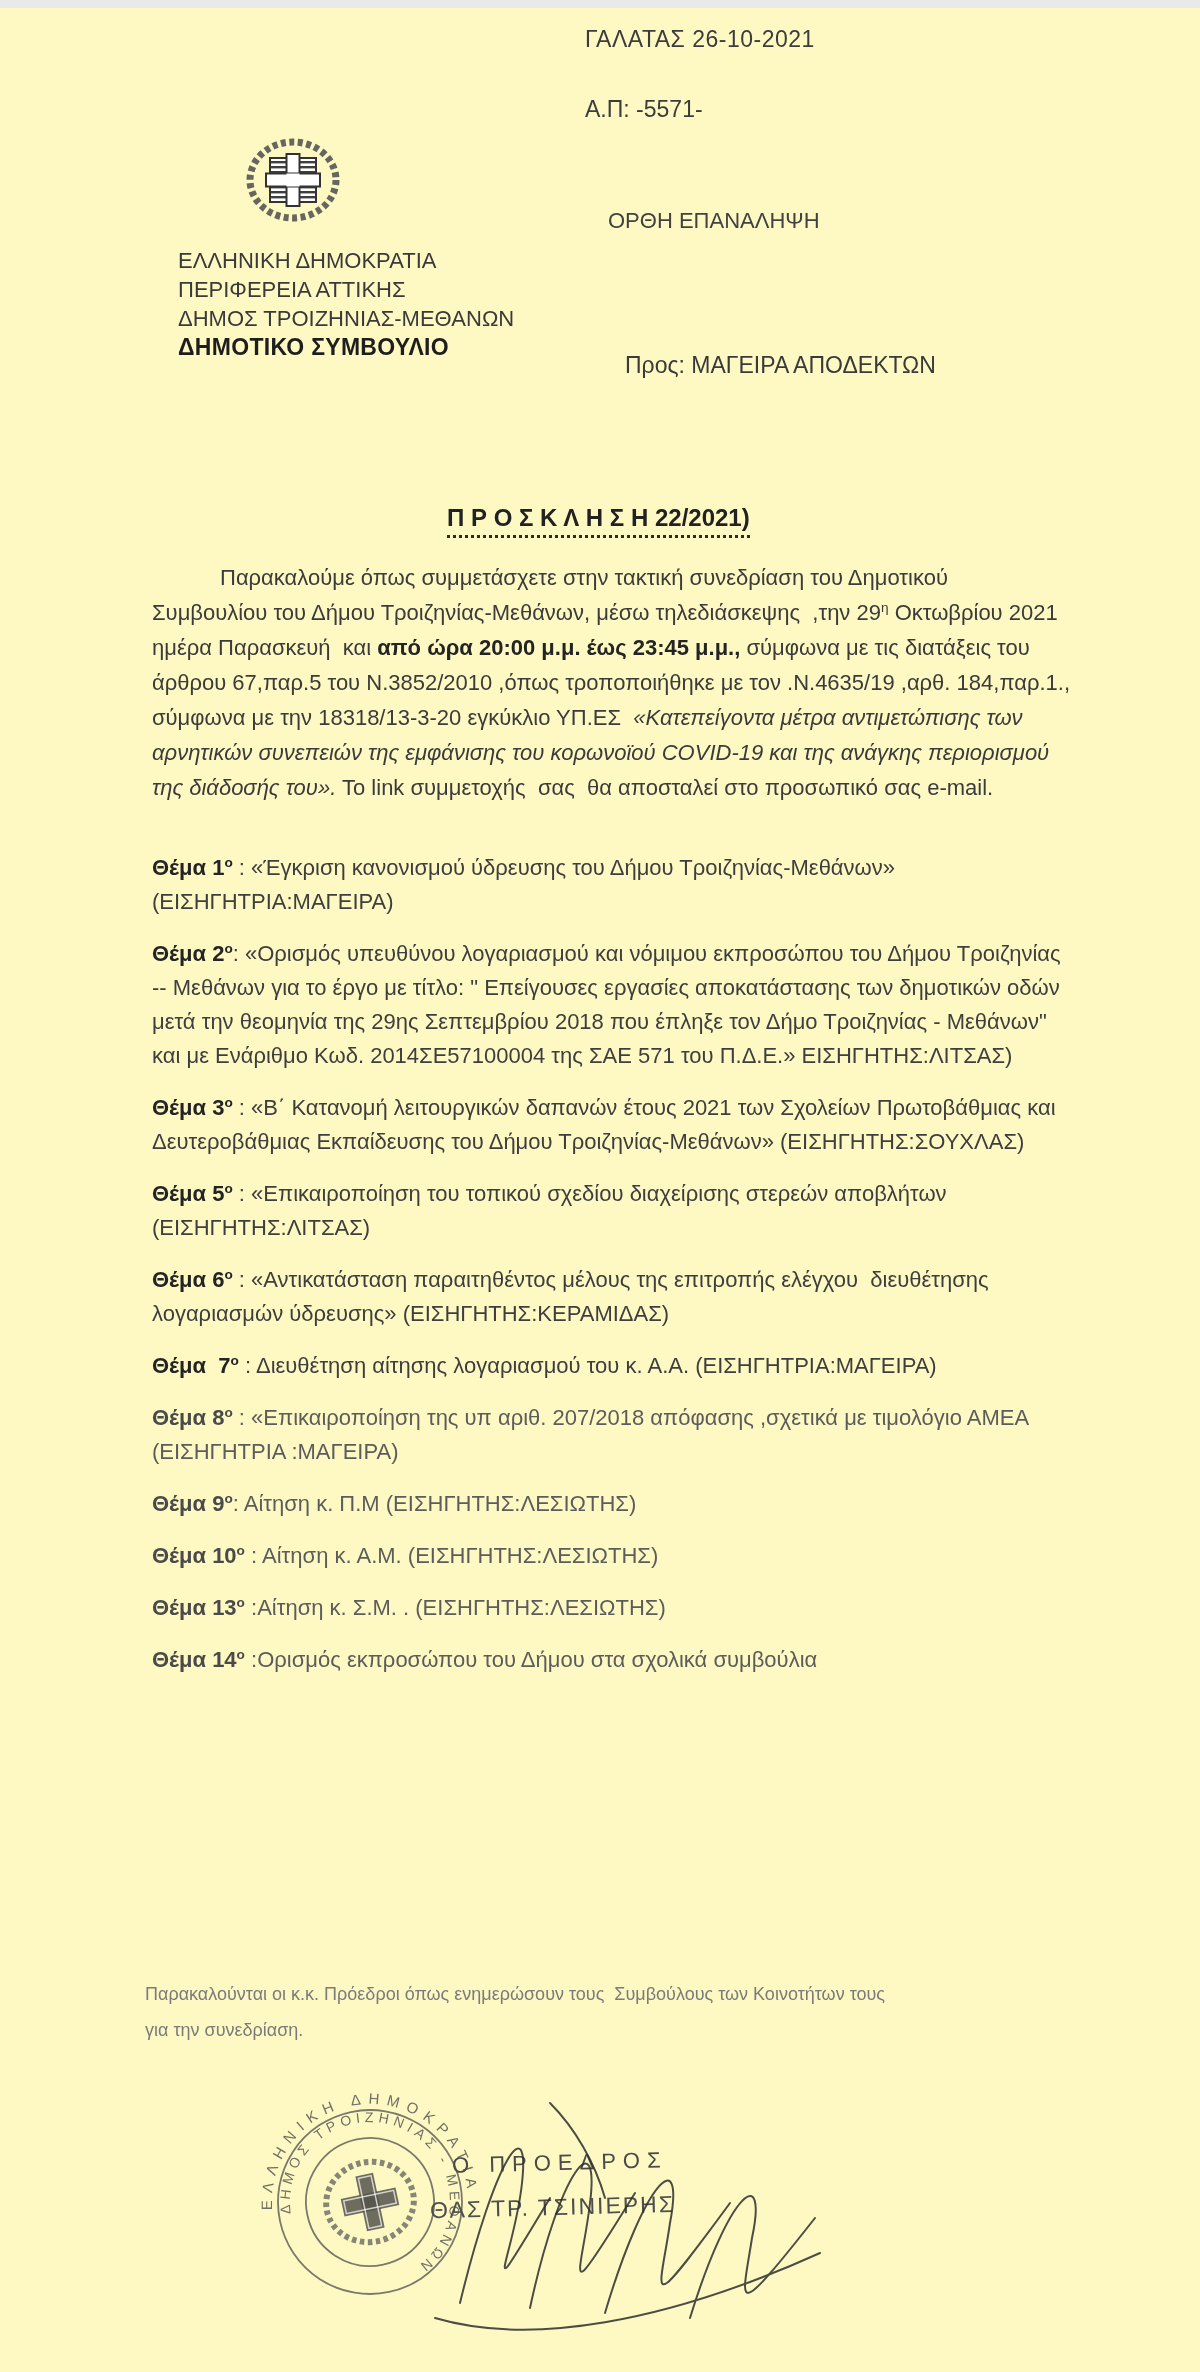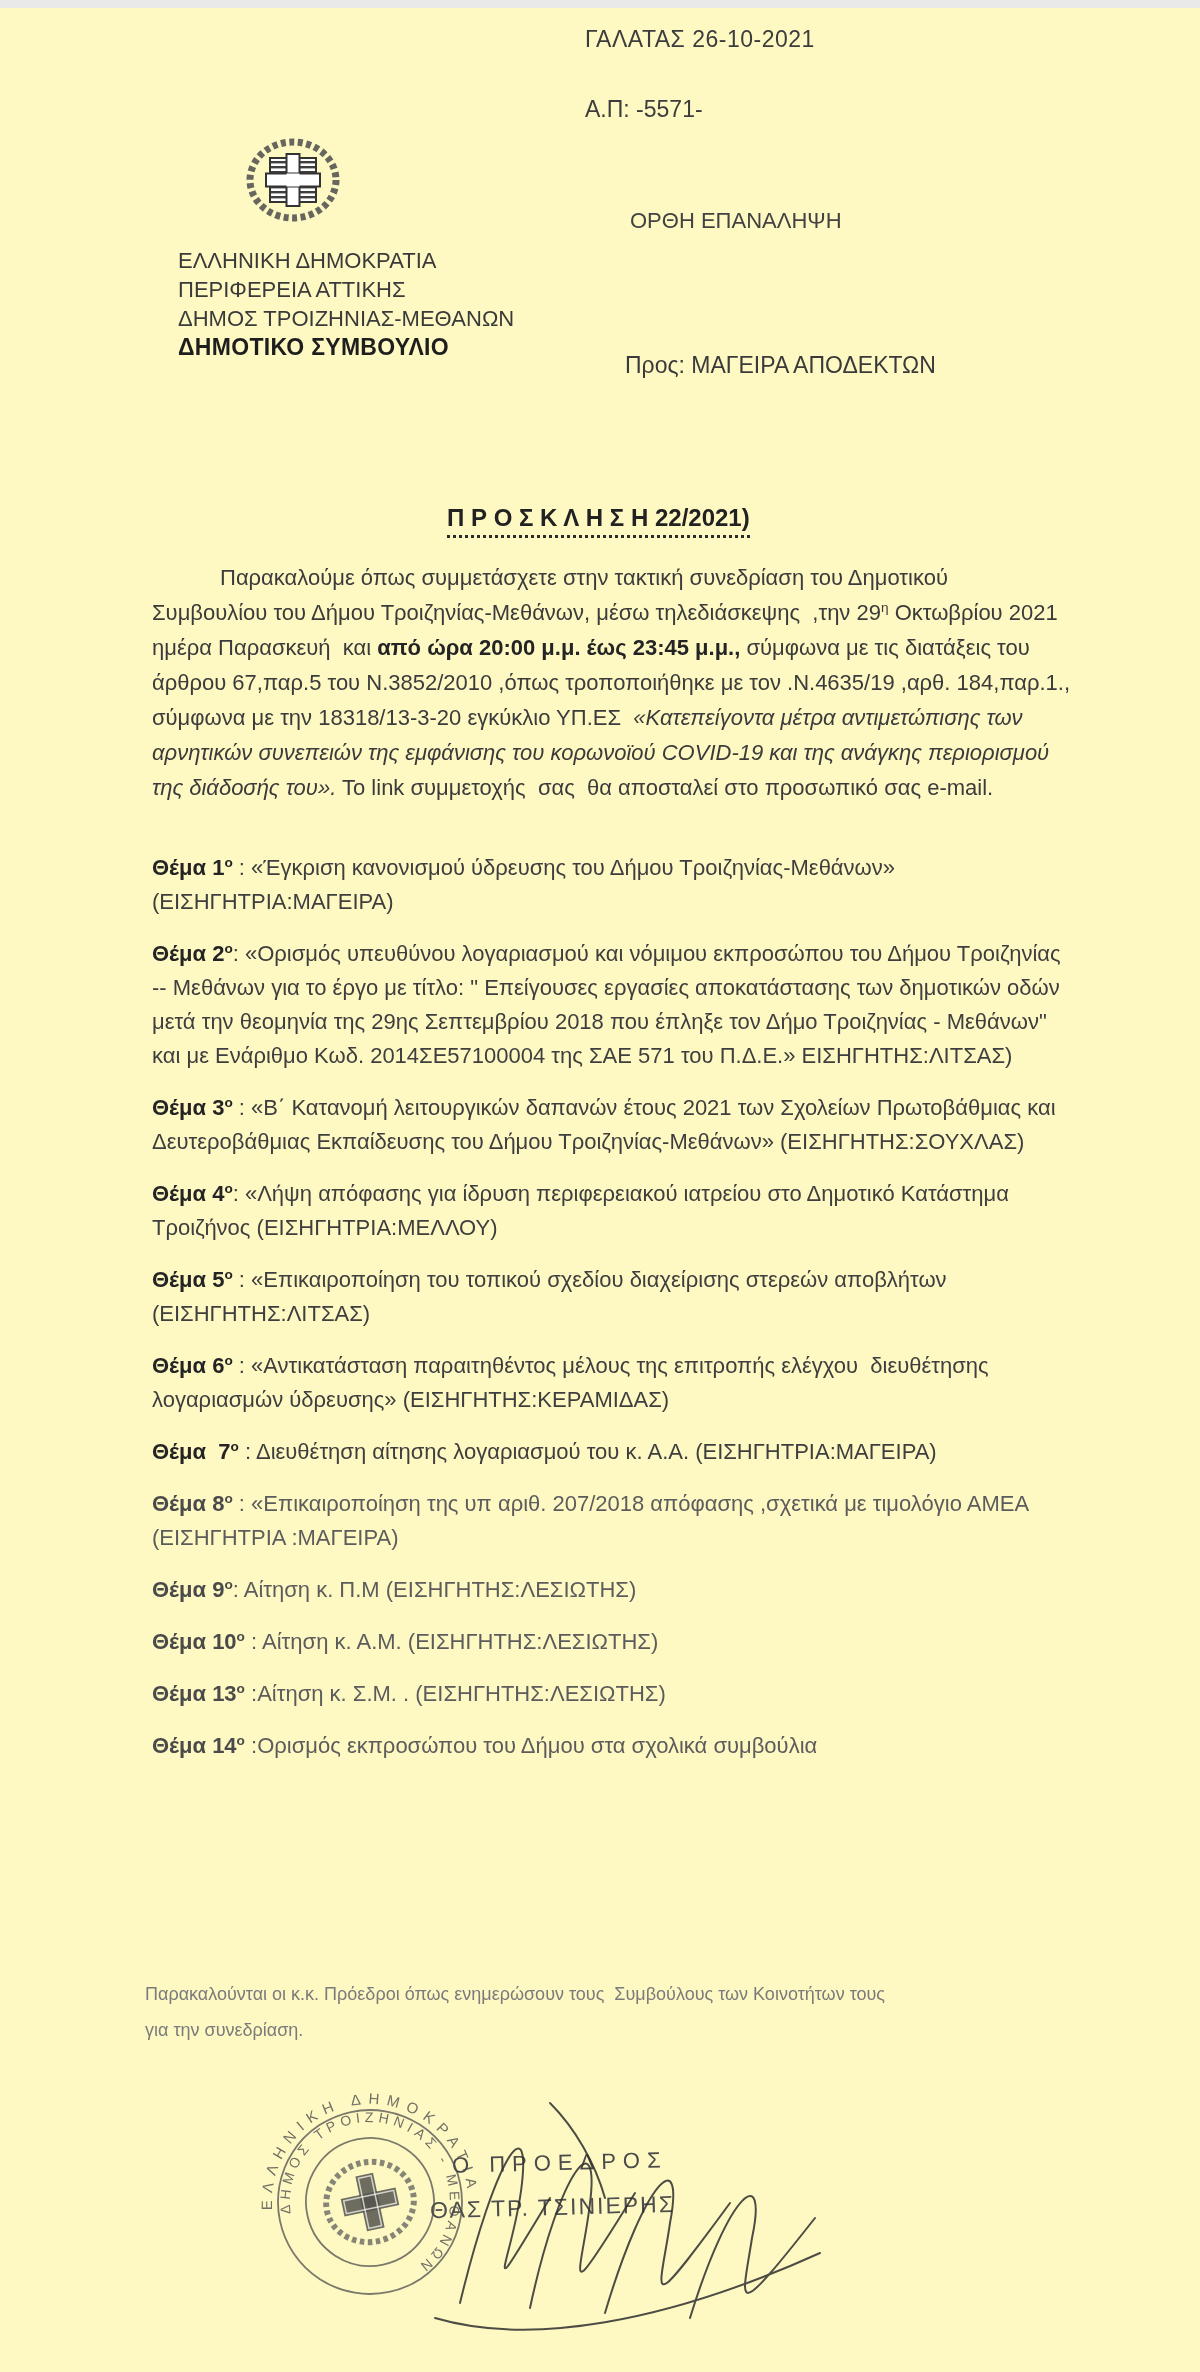--- a/index.html
+++ b/index.html
@@ -14,21 +14,21 @@
   }
   .pre{white-space:pre-wrap;}
   .b{font-weight:bold;color:#242424;}
   .i{font-style:italic;}
   .sup{font-size:0.62em;vertical-align:super;line-height:0;}
   .date-line{position:absolute;left:585px;top:18px;font-size:23px;letter-spacing:0.5px;color:#3c3c3c;}
   .protocol-line{position:absolute;left:585px;top:88px;font-size:23px;color:#3c3c3c;}
   .emblem{position:absolute;left:243px;top:128px;}
   .sender{position:absolute;left:178px;top:238px;font-size:22px;line-height:29px;color:#3a3a3a;}
   .sender .bold-line{font-weight:bold;font-size:23px;color:#1e1e1e;letter-spacing:0.3px;}
-  .orthi{position:absolute;left:630px;top:200px;font-size:22px;color:#424242;}
+  .orthi{position:absolute;left:608px;top:200px;font-size:22px;color:#424242;}
   .pros{position:absolute;left:625px;top:344px;font-size:23px;color:#3a3a3a;}
   .title{
     position:absolute;left:447px;top:496px;
     font-size:24px;font-weight:bold;color:#222;
     border-bottom:3px dotted #2a2a2a;padding-bottom:3px;
   }
   .intro{
     position:absolute;left:152px;top:552px;width:985px;
     font-size:22px;line-height:35px;color:#3b3b3b;
     text-indent:68px;
@@ -98,22 +98,20 @@
 
   <div class="agenda">
     <div class="item pre"><span class="b">Θέμα 1</span><span class="b sup">ο</span><span> : «Έγκριση κανονισμού ύδρευσης του Δήμου Τροιζηνίας-Μεθάνων»
 (ΕΙΣΗΓΗΤΡΙΑ:ΜΑΓΕΙΡΑ)</span></div>
     <div class="item pre"><span class="b">Θέμα 2</span><span class="b sup">ο</span><span>: «Ορισμός υπευθύνου λογαριασμού και νόμιμου εκπροσώπου του Δήμου Τροιζηνίας
 -- Μεθάνων για το έργο με τίτλο: " Επείγουσες εργασίες αποκατάστασης των δημοτικών οδών
 μετά την θεομηνία της 29ης Σεπτεμβρίου 2018 που έπληξε τον Δήμο Τροιζηνίας - Μεθάνων"
 και με Ενάριθμο Κωδ. 2014ΣΕ57100004 της ΣΑΕ 571 του Π.Δ.Ε.» ΕΙΣΗΓΗΤΗΣ:ΛΙΤΣΑΣ)</span></div>
     <div class="item pre"><span class="b">Θέμα 3</span><span class="b sup">ο</span><span> : «Β΄ Κατανομή λειτουργικών δαπανών έτους 2021 των Σχολείων Πρωτοβάθμιας και
 Δευτεροβάθμιας Εκπαίδευσης του Δήμου Τροιζηνίας-Μεθάνων» (ΕΙΣΗΓΗΤΗΣ:ΣΟΥΧΛΑΣ)</span></div>
-    <div class="item pre"><span class="b">Θέμα 4</span><span class="b sup">ο</span><span>: «Λήψη απόφασης για ίδρυση περιφερειακού ιατρείου στο Δημοτικό Κατάστημα
-Τροιζήνος (ΕΙΣΗΓΗΤΡΙΑ:ΜΕΛΛΟΥ)</span></div>
     <div class="item pre"><span class="b">Θέμα 5</span><span class="b sup">ο</span><span> : «Επικαιροποίηση του τοπικού σχεδίου διαχείρισης στερεών αποβλήτων
 (ΕΙΣΗΓΗΤΗΣ:ΛΙΤΣΑΣ)</span></div>
     <div class="item pre"><span class="b">Θέμα 6</span><span class="b sup">ο</span><span> : «Αντικατάσταση παραιτηθέντος μέλους της επιτροπής ελέγχου  διευθέτησης
 λογαριασμών ύδρευσης» (ΕΙΣΗΓΗΤΗΣ:ΚΕΡΑΜΙΔΑΣ)</span></div>
     <div class="item pre"><span class="b">Θέμα  7</span><span class="b sup">ο</span><span> : Διευθέτηση αίτησης λογαριασμού του κ. Α.Α. (ΕΙΣΗΓΗΤΡΙΑ:ΜΑΓΕΙΡΑ)</span></div>
     <div class="item pre faint"><span class="b">Θέμα 8</span><span class="b sup">ο</span><span> : «Επικαιροποίηση της υπ αριθ. 207/2018 απόφασης ,σχετικά με τιμολόγιο ΑΜΕΑ
 (ΕΙΣΗΓΗΤΡΙΑ :ΜΑΓΕΙΡΑ)</span></div>
     <div class="item pre faint"><span class="b">Θέμα 9</span><span class="b sup">ο</span><span>: Αίτηση κ. Π.Μ (ΕΙΣΗΓΗΤΗΣ:ΛΕΣΙΩΤΗΣ)</span></div>
     <div class="item pre faint"><span class="b">Θέμα 10</span><span class="b sup">ο</span><span> : Αίτηση κ. Α.Μ. (ΕΙΣΗΓΗΤΗΣ:ΛΕΣΙΩΤΗΣ)</span></div>
     <div class="item pre faint"><span class="b">Θέμα 13</span><span class="b sup">ο</span><span> :Αίτηση κ. Σ.Μ. . (ΕΙΣΗΓΗΤΗΣ:ΛΕΣΙΩΤΗΣ)</span></div>

